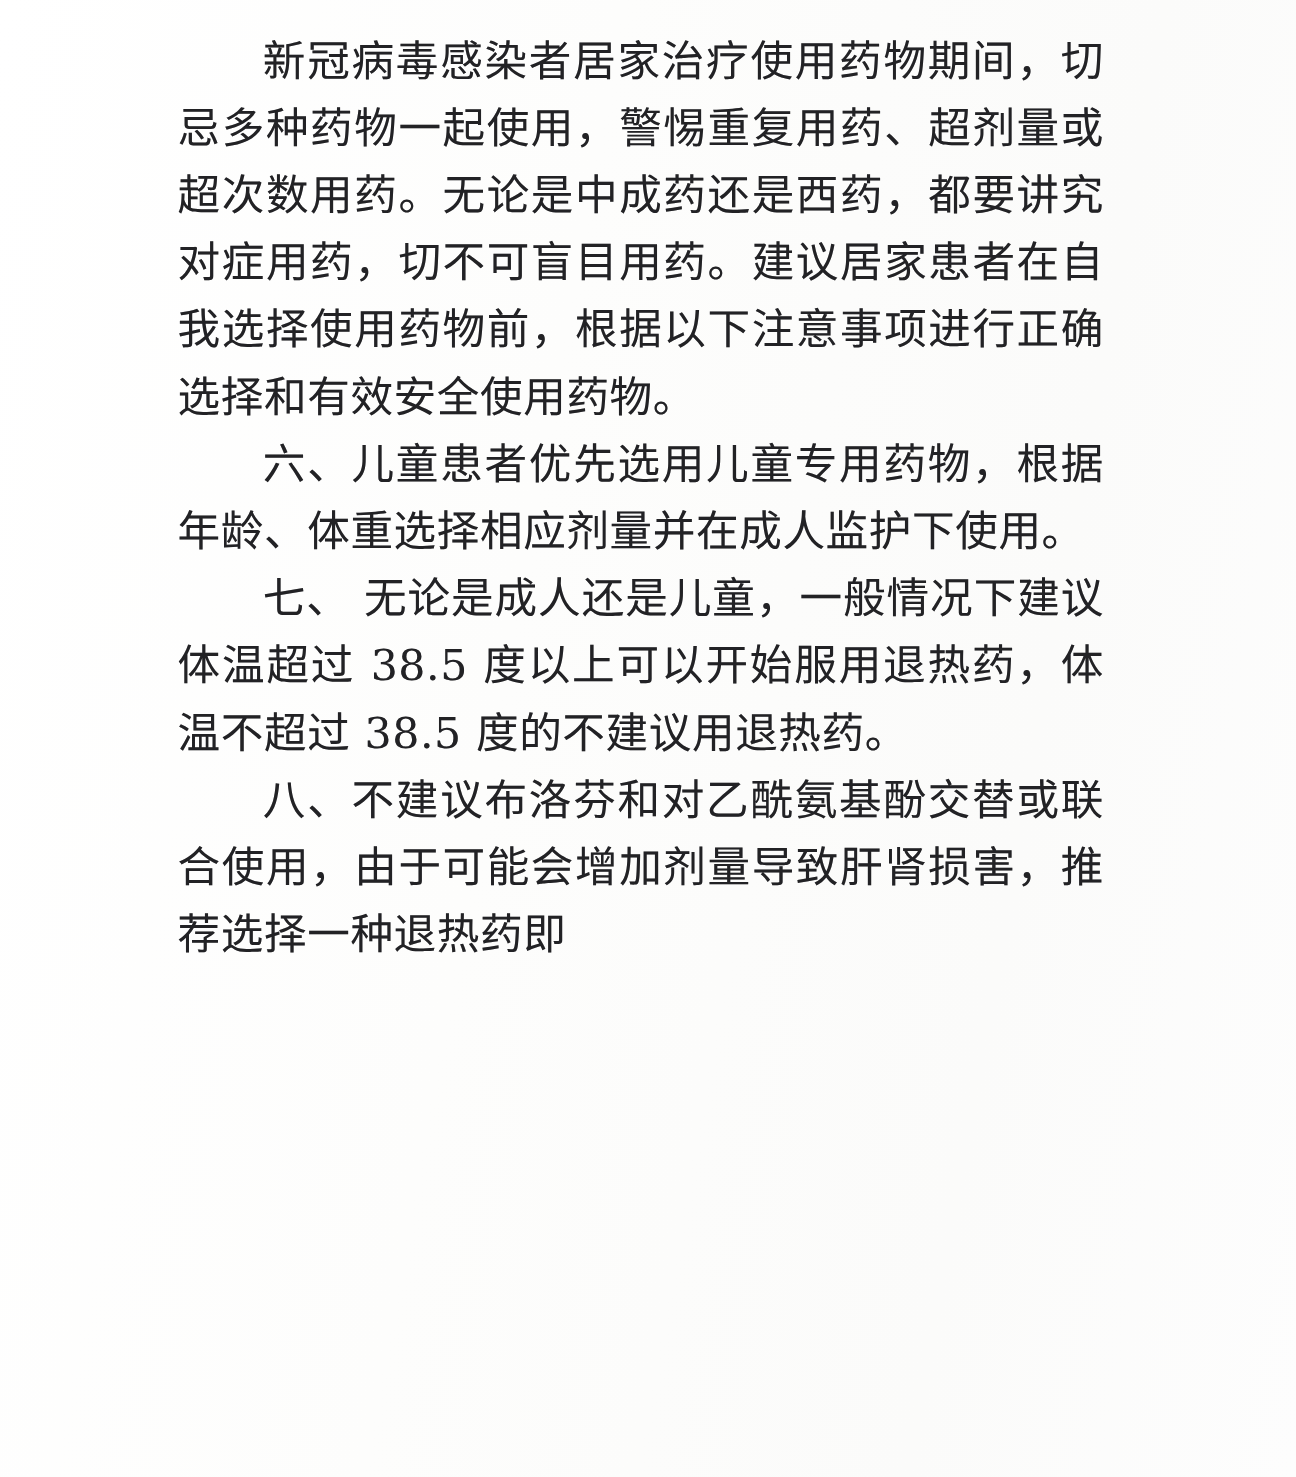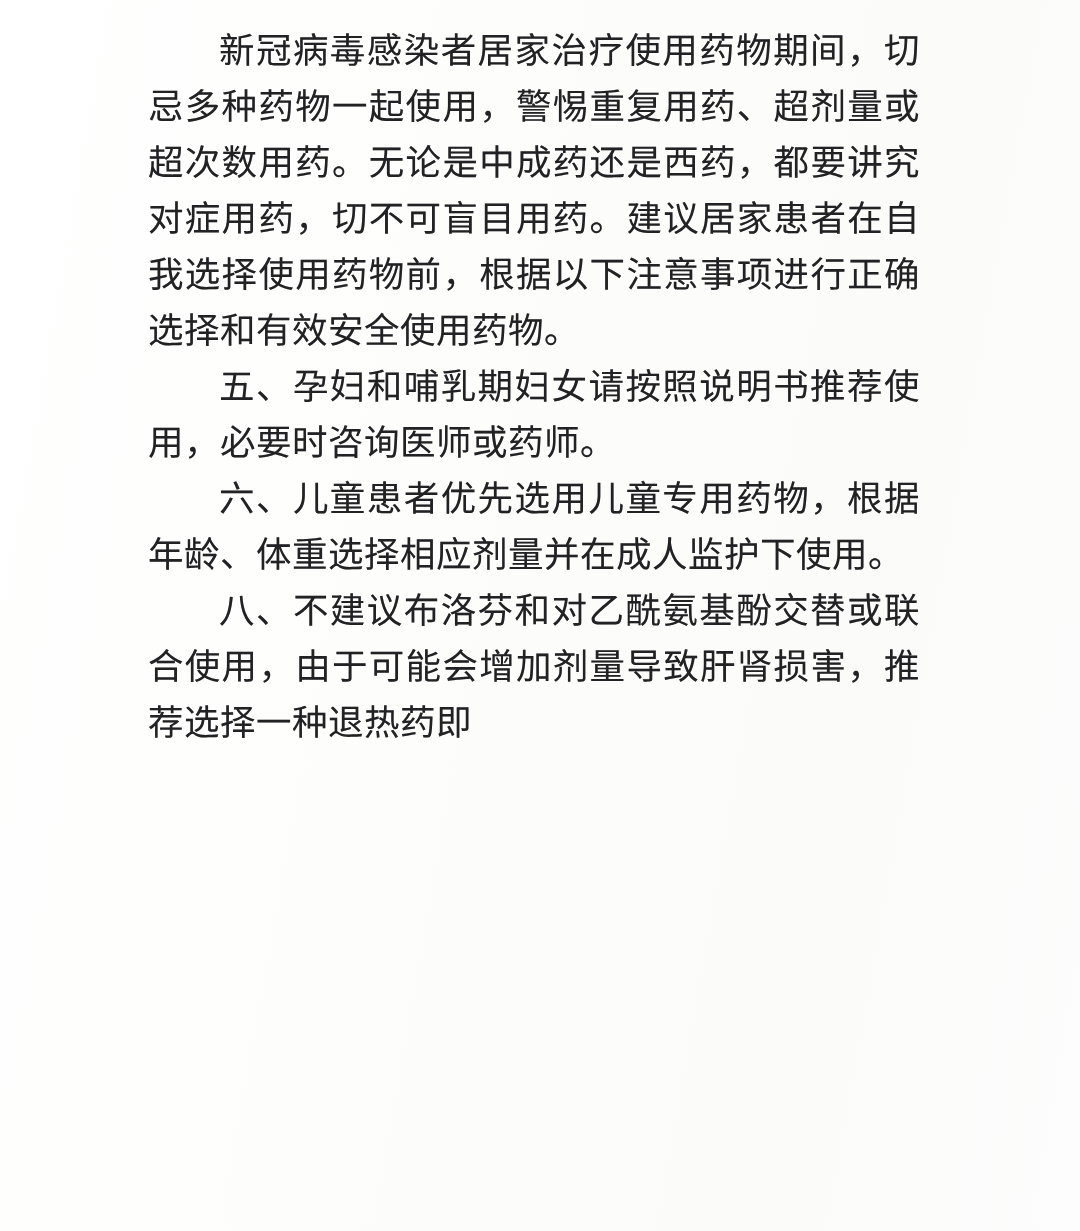--- a/index.html
+++ b/index.html
@@ -74,21 +74,21 @@
 
 <div id="page">
   <div id="text-column">
 
     <p class="para">新冠病毒感染者居家治疗使用药物期间，切忌多种药物一起使用，警惕重复用药、超剂量或超次数用药。无论是中成药还是西药，都要讲究对症用药，切不可盲目用药。建议居家患者在自我选择使用药物前，根据以下注意事项进行正确选择和有效安全使用药物。</p>
 
 
 
 
 
-    <p class="para">五、孕妇和哺乳期妇女请按照说明书推荐使用，必要时咨询医师或药师。</p>
 
     <p class="para">六、儿童患者优先选用儿童专用药物，根据年龄、体重选择相应剂量并在成人监护下使用。</p>
 
+    <p class="para wide-marker"><span>七、</span><span class="marker-gap"></span><span>无论是成人还是儿童，一般情况下建议体温超过 38.5 度以上可以开始服用退热药，体温不超过 38.5 度的不建议用退热药。</span></p>
 
     <p class="para">八、不建议布洛芬和对乙酰氨基酚交替或联合使用，由于可能会增加剂量导致肝肾损害，推荐选择一种退热药即</p>
 
   </div>
 </div>
 
 </body></html>

